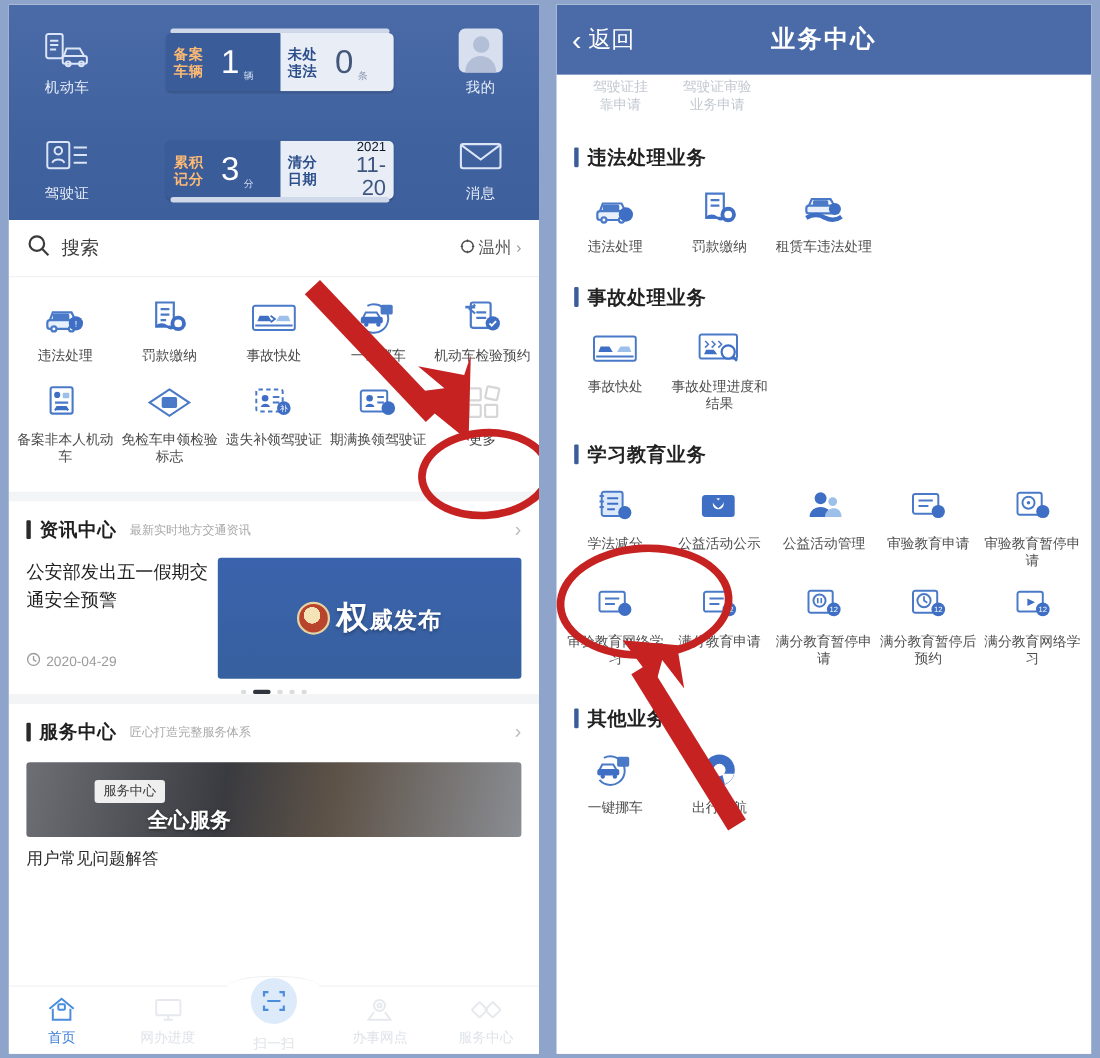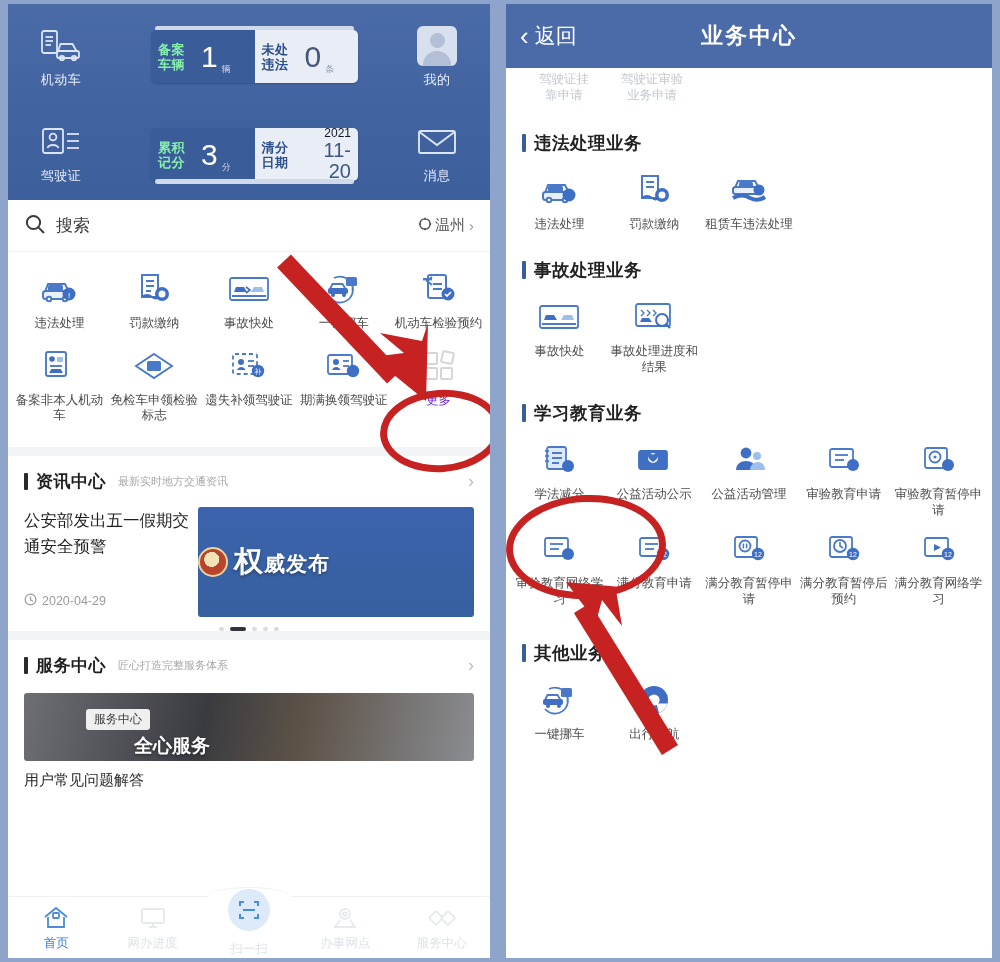--- a/index.html
+++ b/index.html
@@ -50,21 +50,21 @@
   }
   #plate-vehicle { top: 26px; height: 53px; }
   #plate-points  { top: 124px; height: 53px; }
   .plate-half { flex: 1; display: flex; align-items: center; position: relative; }
   .plate-half.dark  { background: #3a5c99; }
   .plate-half.light { background: #e9eef6; }
   .ph-lbl {
     font-size: 13px; line-height: 15px; font-weight: 700; width: 34px;
     margin-left: 7px; letter-spacing: .5px;
   }
-  .dark  .ph-lbl { color: #86efac; }
+  .dark  .ph-lbl { color: #fdba74; }
   .light .ph-lbl { color: #2d4f8c; }
   .ph-num { font-size: 30px; font-weight: 400; margin-left: 9px; line-height: 1; }
   .dark  .ph-num { color: #ffffff; }
   .light .ph-num { color: #44567a; }
   .ph-unit { font-size: 9px; align-self: flex-end; margin: 0 0 7px 4px; }
   .dark  .ph-unit { color: #cddaf0; }
   .light .ph-unit { color: #8e9ab2; }
   .ph-date { margin-left: 7px; text-align: right; flex:1; padding-right:7px; }
   .ph-date .d-year { font-size: 12px; color: #0f172a; line-height: 13px; }
   .ph-date .d-md   { font-size: 20px; color: #3f5680; line-height: 21px; font-weight: 400;}
@@ -81,39 +81,39 @@
   .search-left { display: flex; align-items: center; flex: 1; }
   .search-text { font-size: 17px; color: #3d3d3d; margin-left: 10px; font-weight: 500;}
   .city { display: flex; align-items: center; font-size: 15px; color: #555; }
   .city-name { margin: 0 4px 0 3px; }
   .chev { color: #9a9a9a; font-size: 15px; }
 
   .grid { padding: 16px 4px 10px 4px; display: flex; flex-wrap: wrap; }
   .gcell { width: 20%; text-align: center; margin-bottom: 14px; }
   .gico { height: 42px; display: flex; align-items: center; justify-content: center; }
   .glab { font-size: 12.5px; color: #4a4a4a; line-height: 15px; margin-top: 6px; }
-  .glab.muted { color: #6d28d9; }
+  .glab.muted { color: #404040; }
 
   .sep { height: 9px; background: #f3f4f6; }
 
   .sect-head { display: flex; align-items: center; padding: 14px 16px 10px 16px; }
   .sect-bar { width: 4px; height: 17px; background: #2a2a2a; margin-right: 8px; border-radius:1px; }
   .sect-title { font-size: 17px; font-weight: 700; color: #1f1f1f; letter-spacing:.5px;}
   .sect-sub { font-size: 11px; color: #a8a8a8; margin-left: 12px; flex:1; }
   .sect-chev { color: #bdbdbd; font-size: 18px; }
 
   .news { display: flex; padding: 4px 16px 0 16px; }
   .news-txt { width: 168px; }
   .news-title { font-size: 16.5px; color: #1f1f1f; line-height: 26px; font-weight: 500; }
   .news-meta { display:flex; align-items:center; margin-top: 34px; font-size: 12.5px; color: #9b9b9b; }
   .news-meta .clk { margin-right: 5px; }
   .news-img {
     flex: 1; height: 110px; margin-left: 6px; border-radius: 3px;
     background: linear-gradient(180deg,#3a63ad,#37609f);
-    display:flex; align-items:center; justify-content:flex-start; position: relative;
+    display:flex; align-items:center; justify-content:center; position: relative;
   }
   .badge-seal { width: 30px; height: 30px; border-radius: 50%;
     background: radial-gradient(circle at 45% 40%, #f5e3b8 0 35%, #b8442c 36% 100%);
     border: 2px solid #e8d2a0; margin-right: 6px; }
   .badge-txt { font-size: 29px; font-weight: 800; color: #fff; letter-spacing: 1px;
      text-shadow: 0 2px 3px rgba(0,0,0,.3); }
   .badge-txt .sm { font-size: 21px; }
   .dots { display:flex; justify-content:center; gap:6px; margin-top: 10px; align-items:center;}
   .dot { width: 5px; height: 4px; border-radius: 2px; background: #dcdcdc; }
   .dot.on { width: 16px; background: #30343c; }

